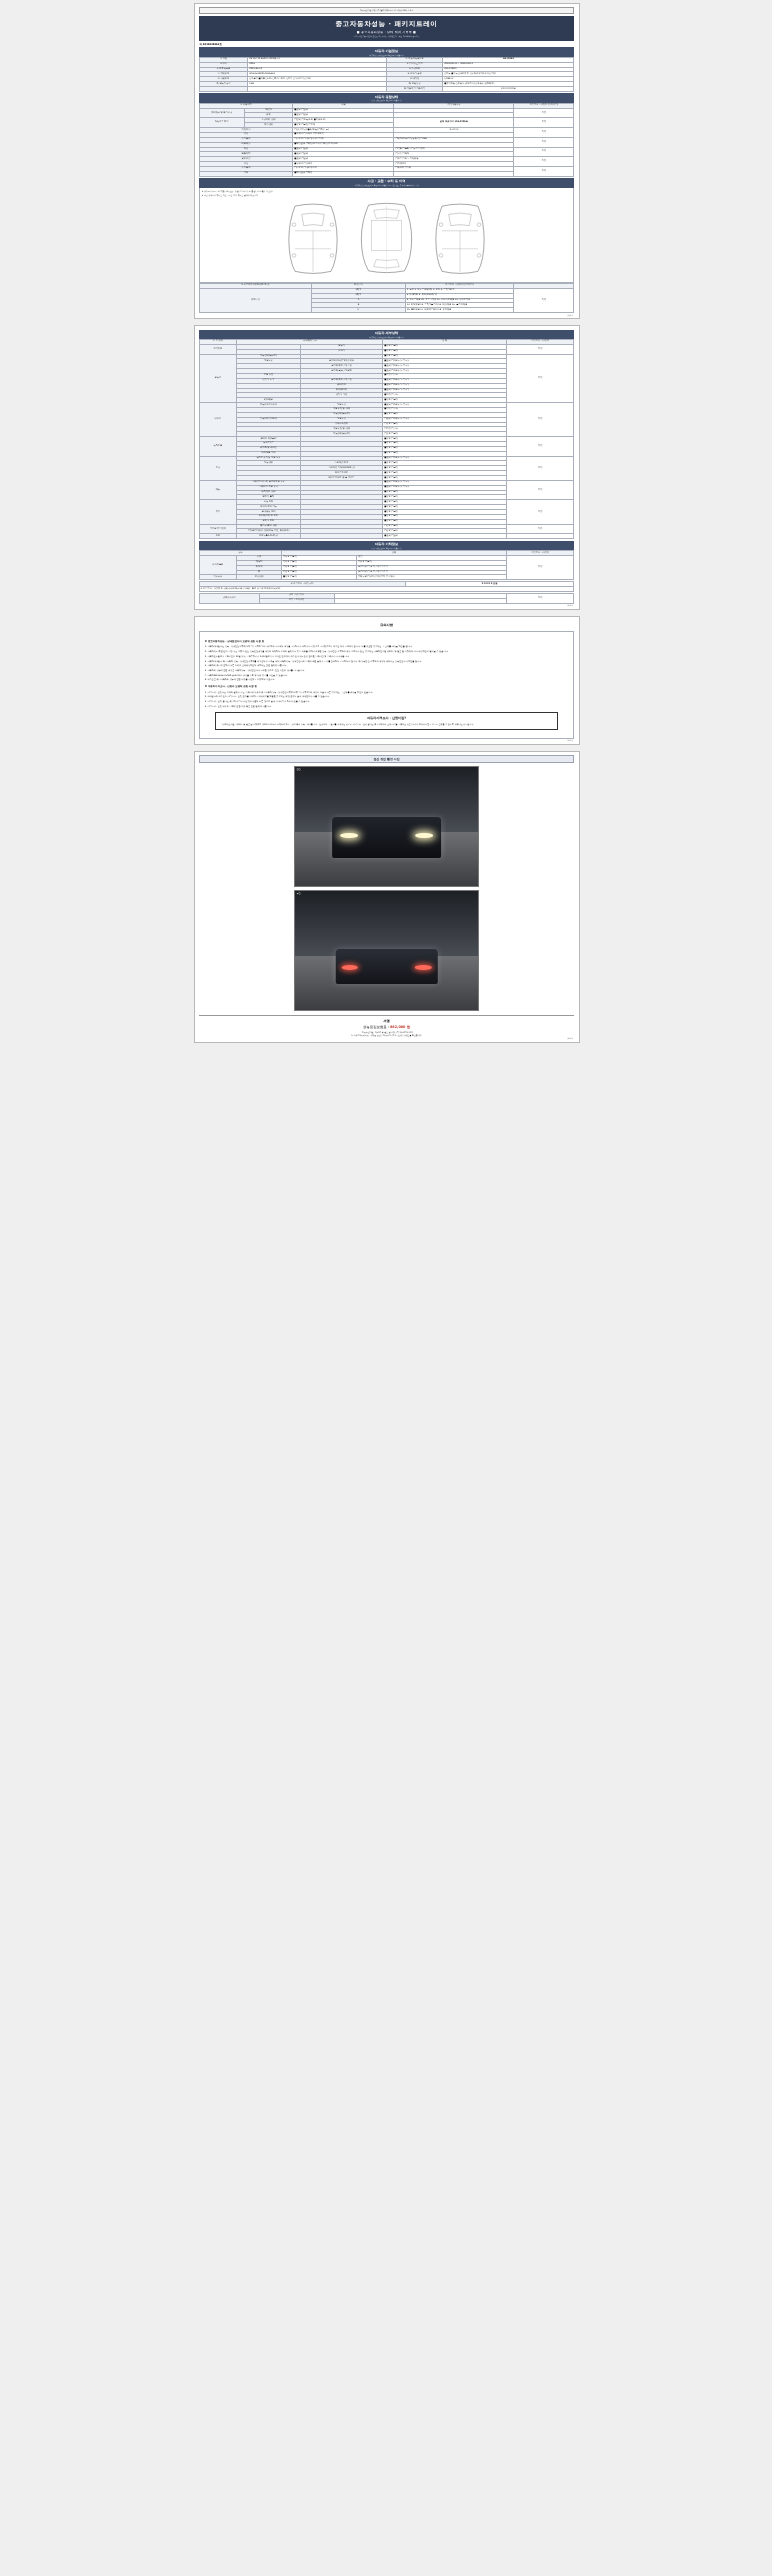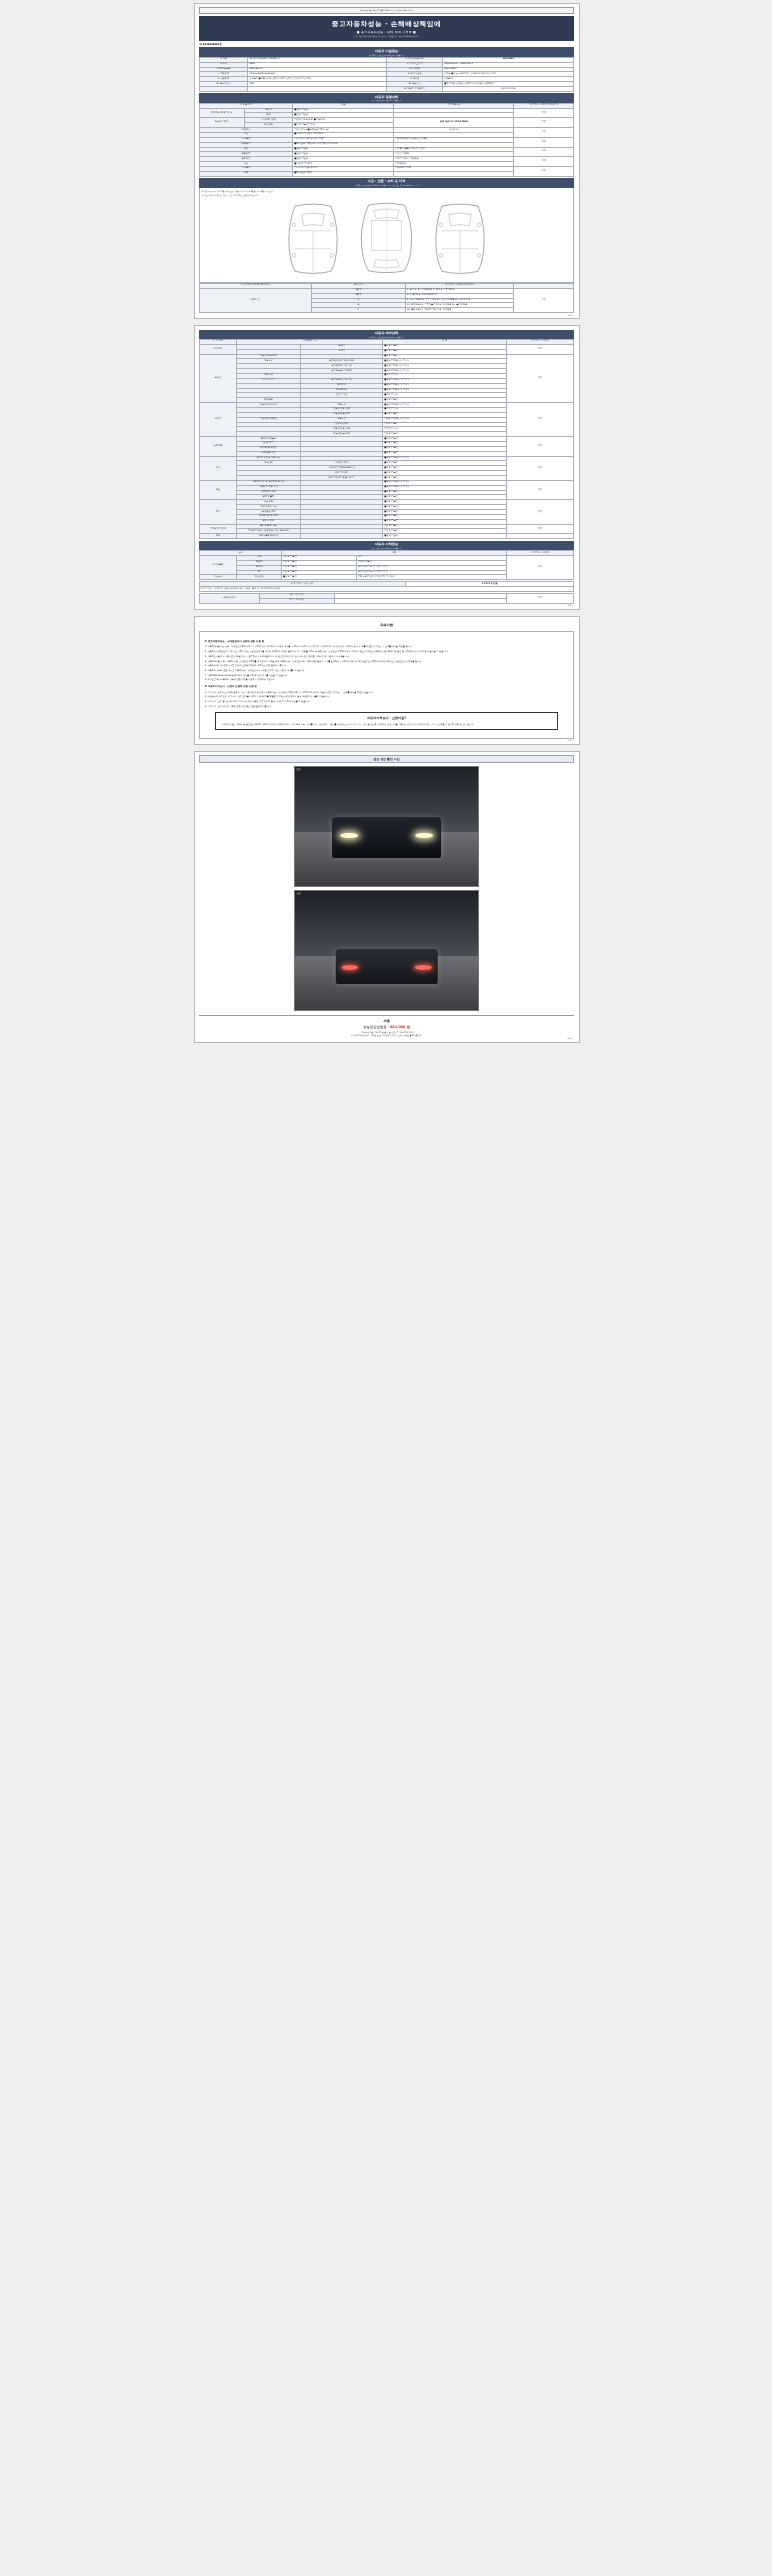--- a/index.html
+++ b/index.html
@@ -208,21 +208,21 @@
 </style>
 </head>
 <body>
 
 <div class="page">
 
   <div class="sheet">
     <div class="topnotice">자동차관리법 시행규칙 [별지 제82호서식] &lt;개정 2021.7.6.&gt;</div>
 
     <div class="titlewrap">
-      <h1>중고자동차성능 · 손해배상책임에</h1>
+      <h1>중고자동차성능 · 패키지트레이</h1>
       <div class="sub">■ 중고자동차성능 · 상태 점검 기록부 ■</div>
       <div class="sub2">[ 자동차인도일 이전에 점검한 자동차성능·상태점검기록부를 제시하여야 합니다 ]</div>
     </div>
     <div class="docno">제 5010028962호</div>
 
     <div class="sec-head">자동차 기본정보</div>
     <div class="sec-sub">(자동차성능·상태점검자가 확인하여 기재합니다)</div>
     <table class="grid">
       <colgroup>
           <col style="width:13%">

